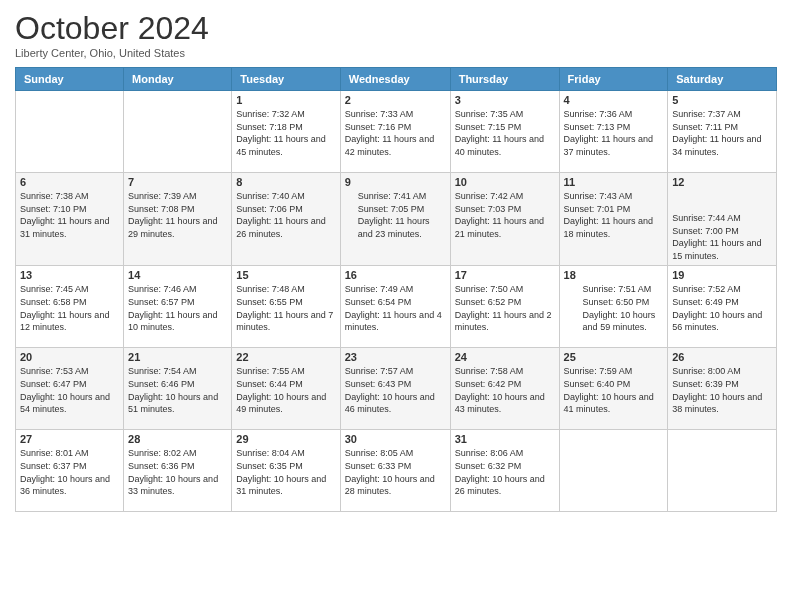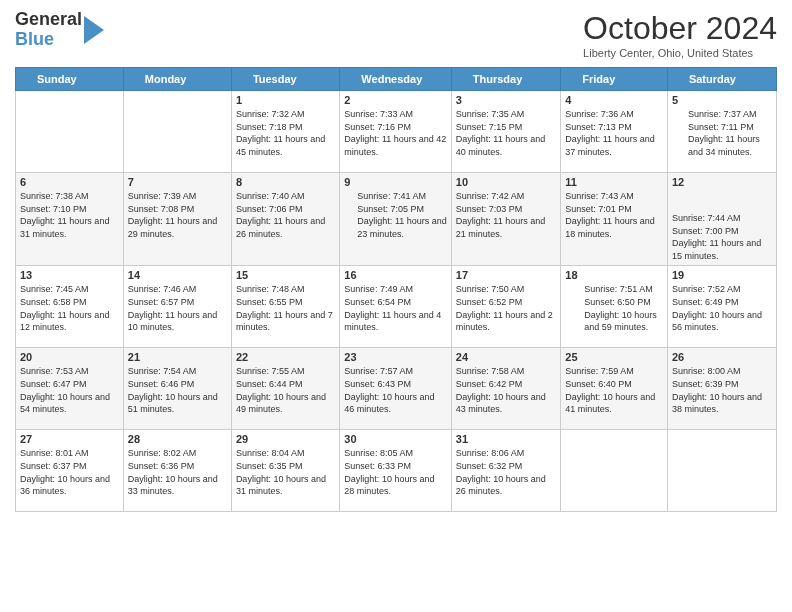--- a/index.html
+++ b/index.html
@@ -58,21 +58,21 @@
       color: #555;
     }
     .calendar {
       width: 100%;
       border-collapse: collapse;
       font-size: 9.5px;
     }
     .calendar thead tr th {
       background: #4a90c4;
       color: #fff;
-      padding: 5px 21px;
+      padding: 5px 8px;
       text-align: left;
       font-size: 11px;
       font-weight: bold;
       border: 1px solid #3a7fad;
     }
     .calendar tbody tr td {
       border: 1px solid #ccc;
       vertical-align: top;
       padding: 3px 4px;
       height: 82px;
@@ -96,29 +96,20 @@
     }
     .empty-cell {
       background: #f9f9f9;
     }
   </style>
 </head>
 <body>
 
 <div class="page">
   <div class="header">
-    <div class="logo">
-      <div class="logo-text">
-        <span class="logo-general">General</span>
-        <span class="logo-blue">Blue</span>
-      </div>
-      <svg class="logo-icon" viewBox="0 0 20 28" xmlns="http://www.w3.org/2000/svg">
-        <polygon points="0,0 20,14 0,28" fill="#4a90c4"></polygon>
-      </svg>
-    </div>
     <div class="title-block">
       <div class="month-title">October 2024</div>
       <div class="location">Liberty Center, Ohio, United States</div>
     </div>
   </div>
 
   <table class="calendar">
     <thead>
       <tr>
       <th>Sunday</th>
@@ -153,21 +144,21 @@
 Daylight: 11 hours and 40 minutes.</div>
           </td>
           <td>
             <span class="day-num">4</span>
             <div class="day-info" style="white-space: pre-line;">Sunrise: 7:36 AM
 Sunset: 7:13 PM
 Daylight: 11 hours and 37 minutes.</div>
           </td>
           <td>
             <span class="day-num">5</span>
-            <div class="day-info" style="white-space: pre-line; margin-left: 16px;">Sunrise: 7:37 AM
+            <div class="day-info" style="white-space: pre-line;">Sunrise: 7:37 AM
 Sunset: 7:11 PM
 Daylight: 11 hours and 34 minutes.</div>
           </td>
         </tr>
         <tr>
           <td>
             <span class="day-num">6</span>
             <div class="day-info" style="white-space: pre-line;">Sunrise: 7:38 AM
 Sunset: 7:10 PM
 Daylight: 11 hours and 31 minutes.</div>

